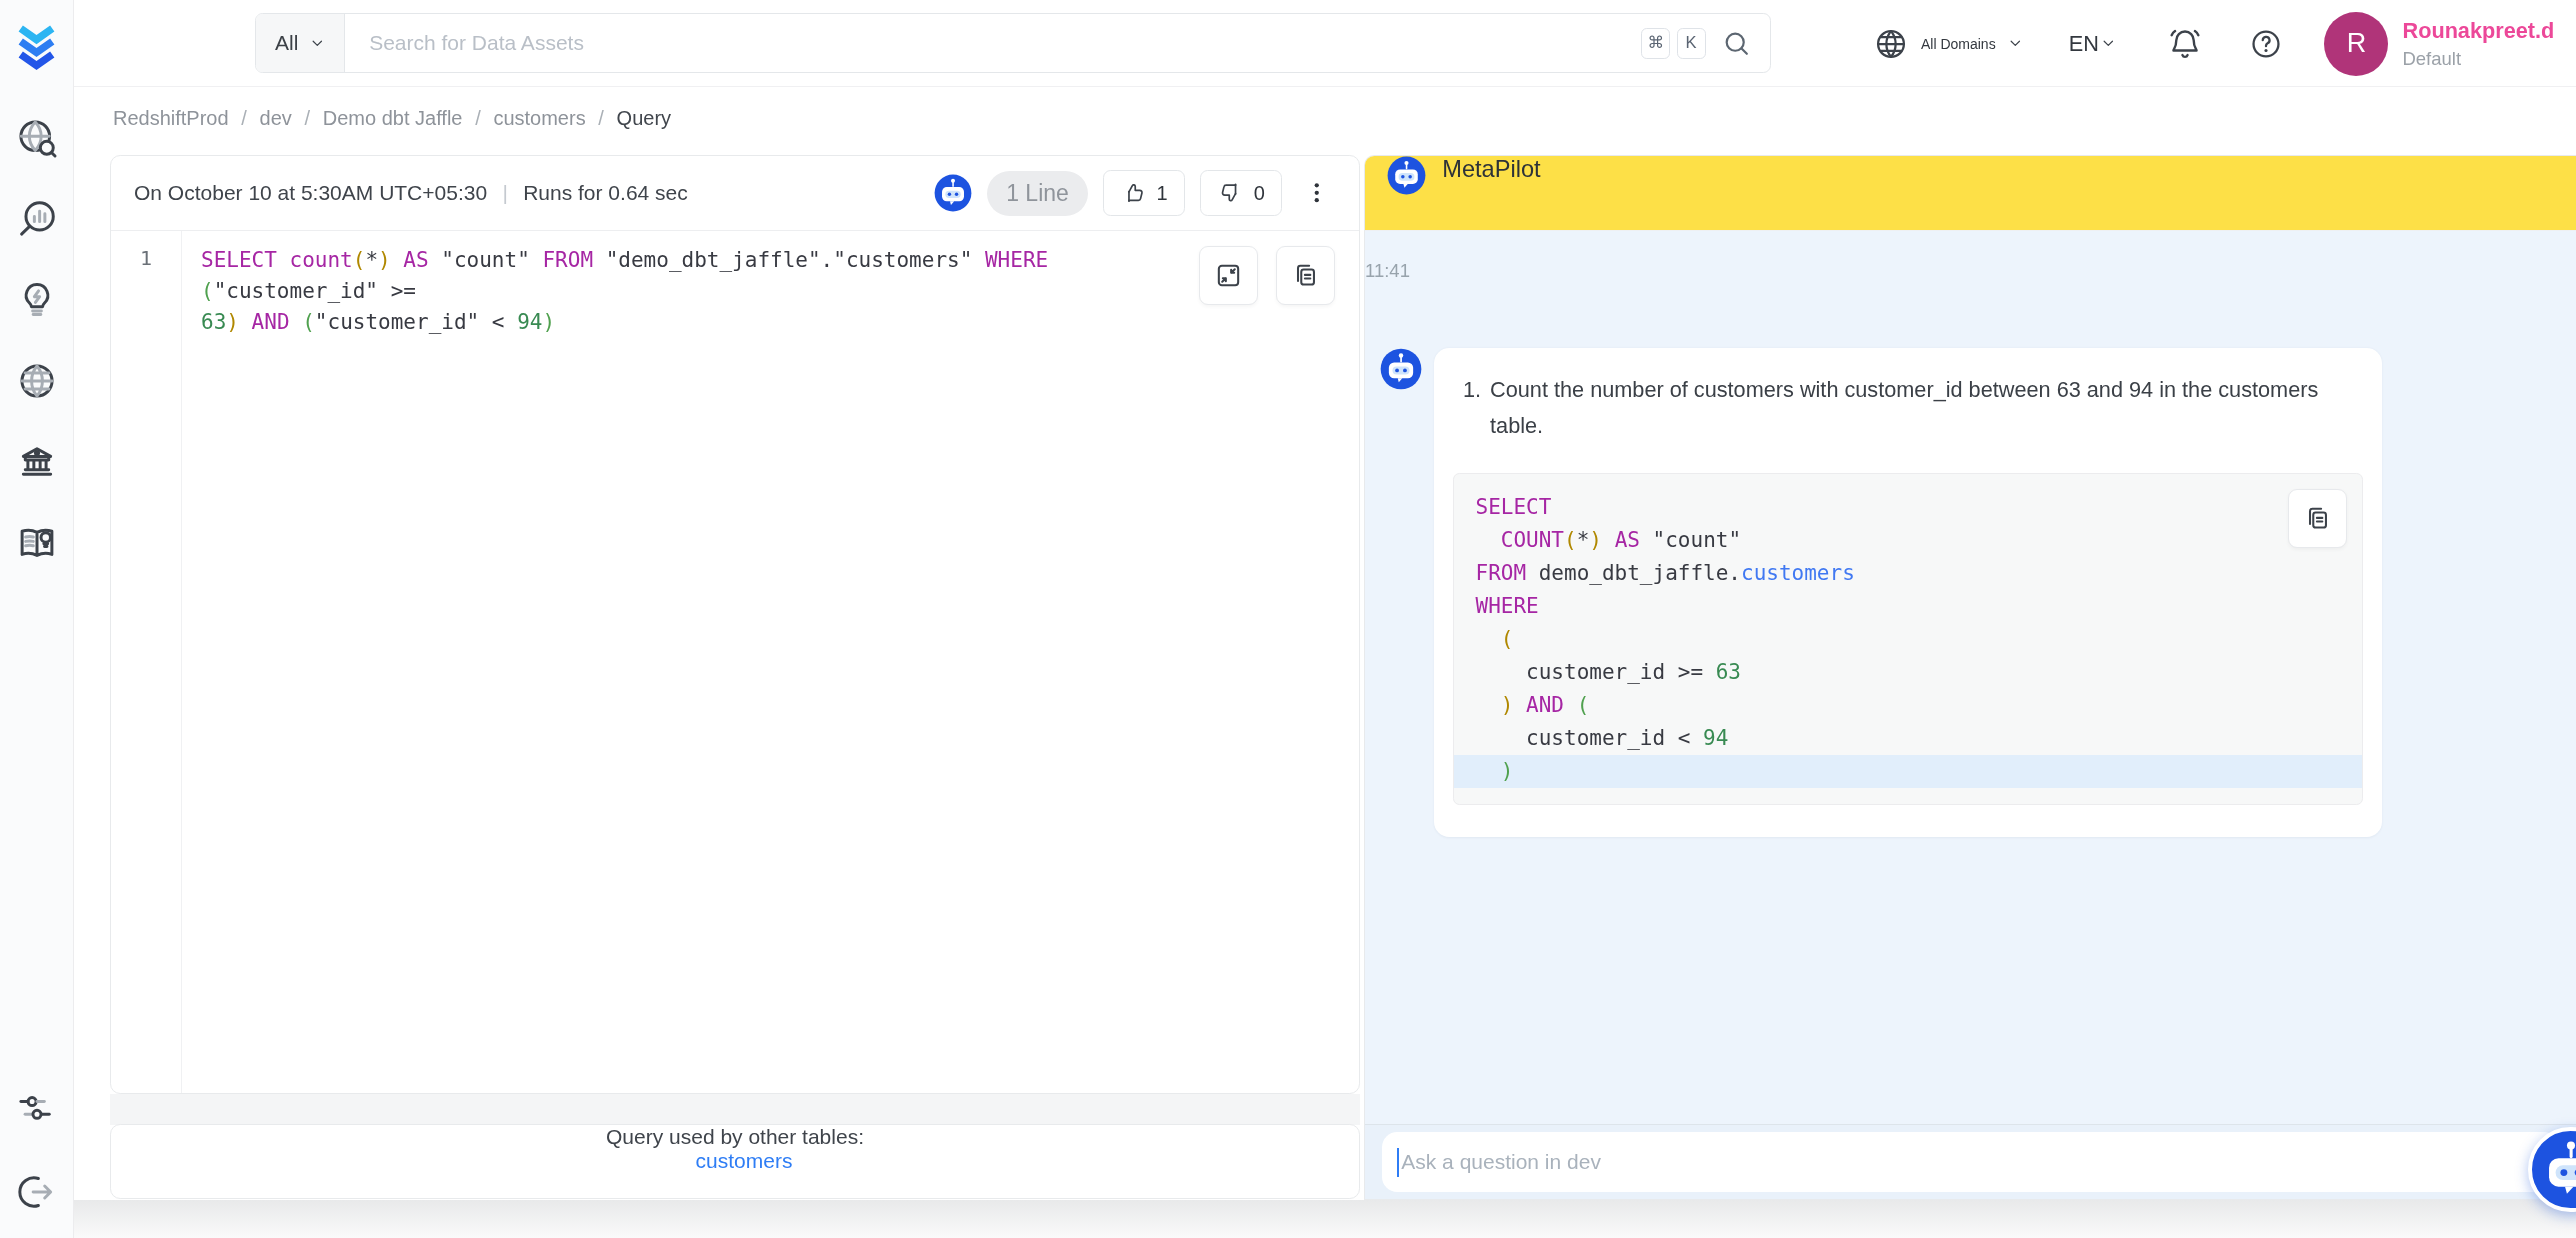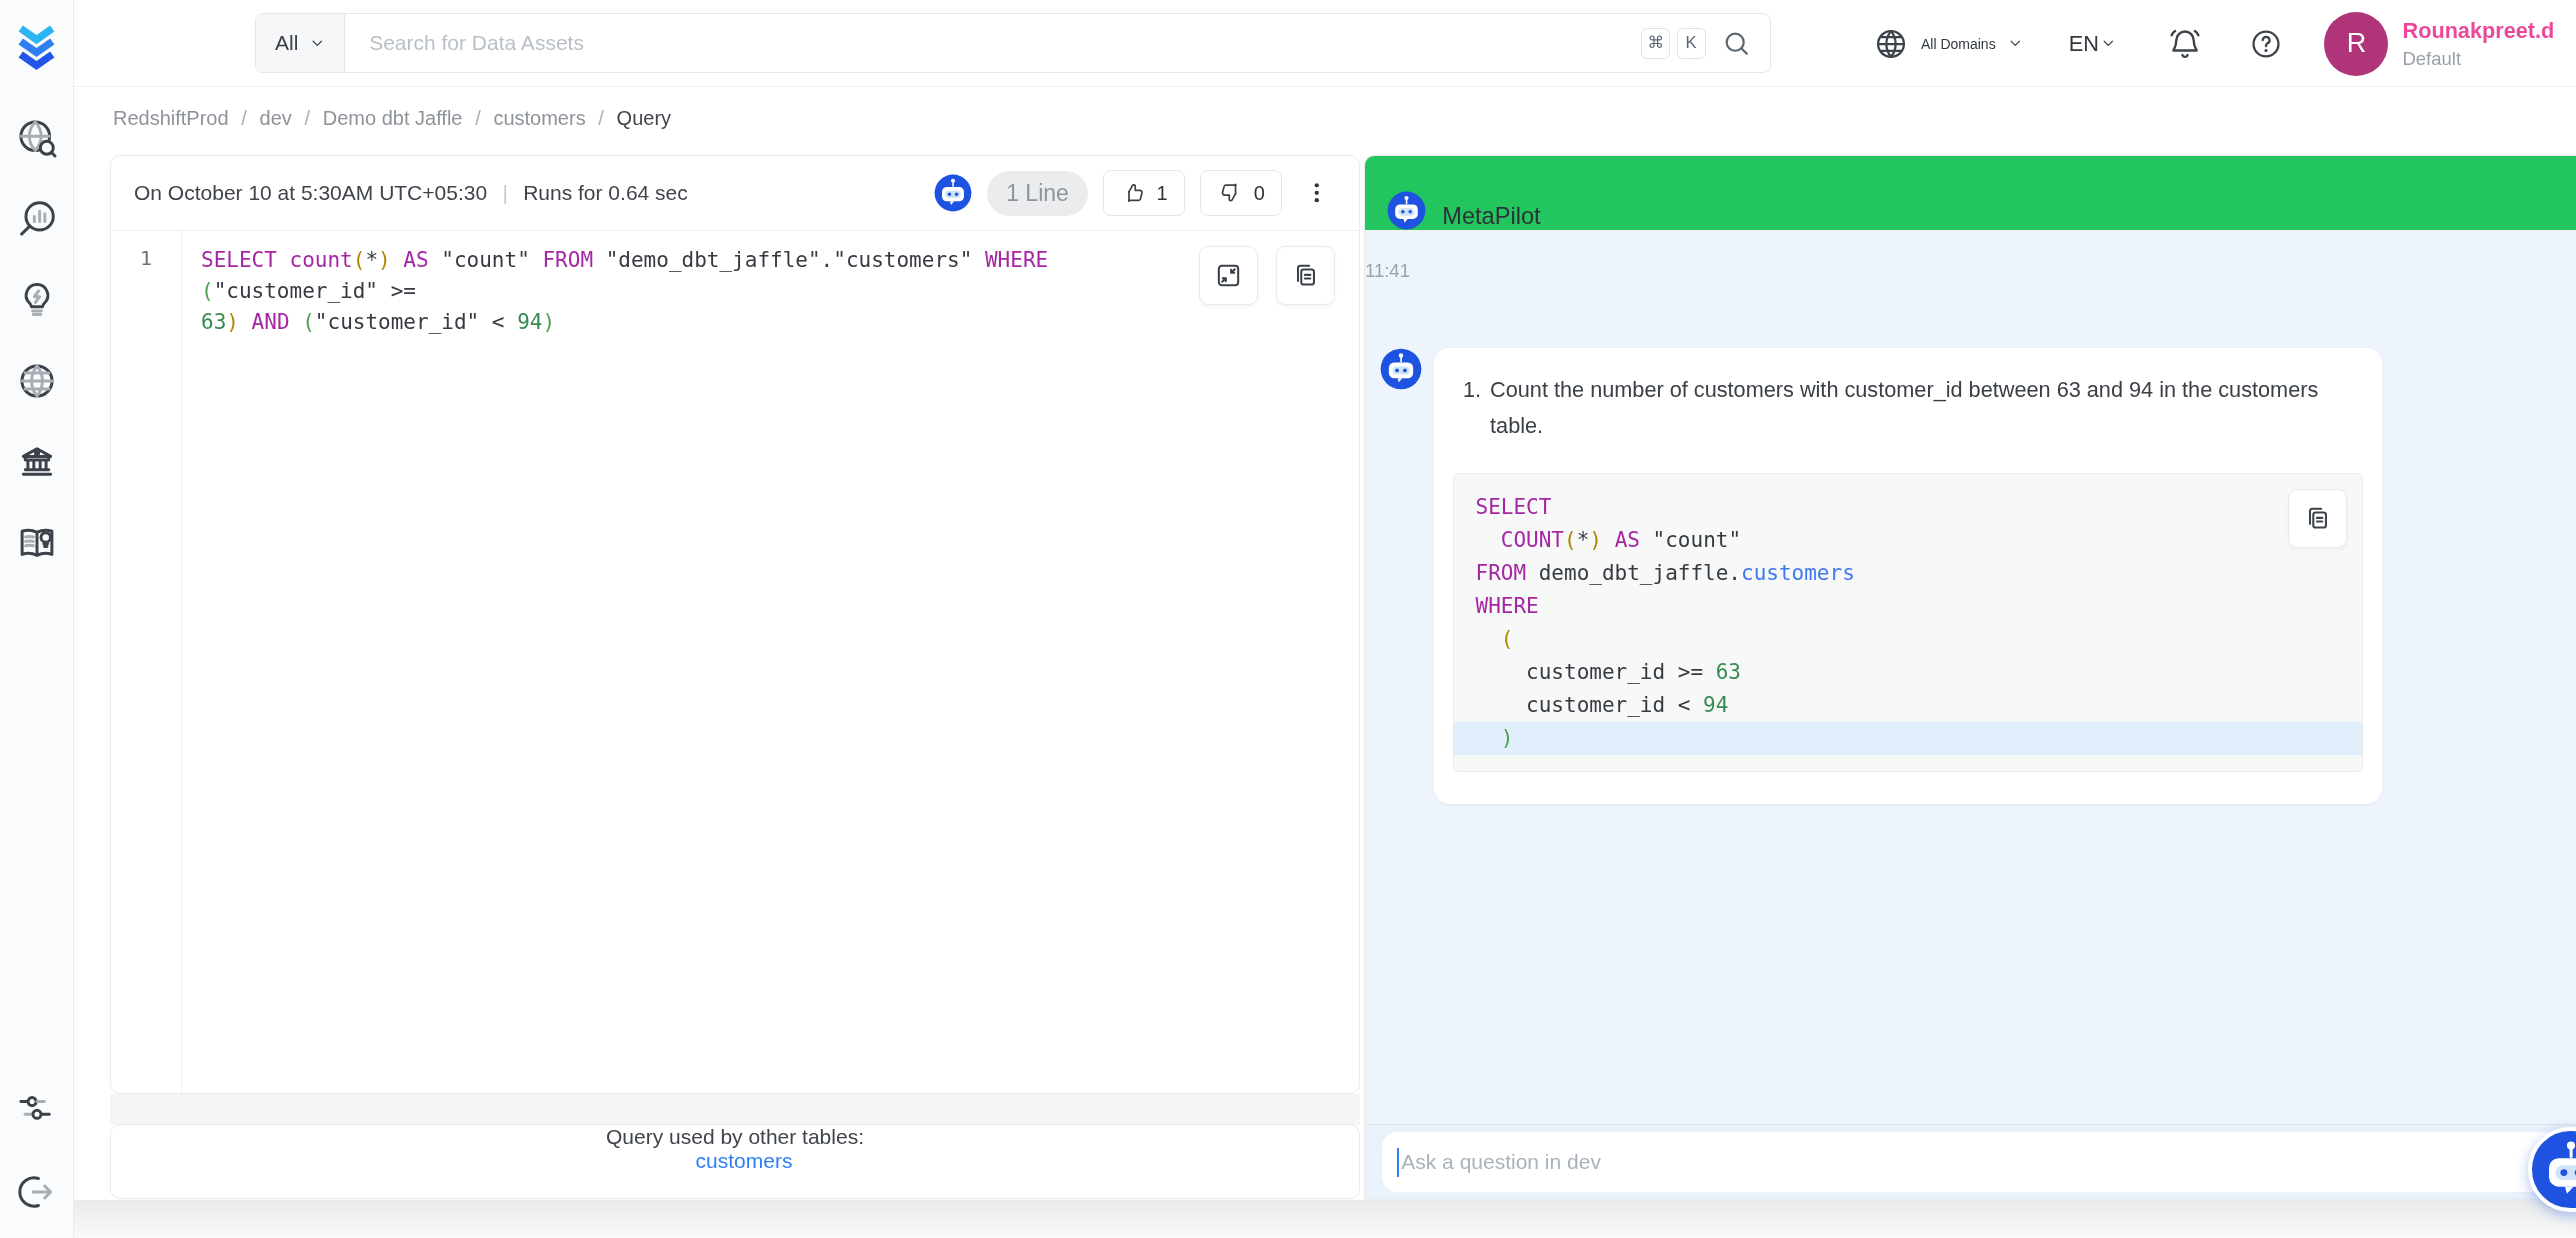--- a/index.html
+++ b/index.html
@@ -98,21 +98,21 @@
 
   
   .footer-card { position:absolute; left:110px; top:1124px; width:1250px; height:75px; background:#fff;
     border:1.3px solid #e8eaec; border-radius:10.2px; display:flex; align-items:center; padding:0 24px;flex-direction:column; }
   .footer-label { font-size:21px; color:#3f444b; }
   .footer-link { font-size:21px; color:#2e7df5; margin-left:18px; cursor:pointer; }
 
   
   .chat-panel { position:absolute; left:1364px; top:155px; width:1212px; height:1045px;
     background:#fff; border:1.3px solid #e8eaec; border-right:none; border-radius:10.2px 0 0 0; overflow:hidden; }
-  .chat-header { height:75px; display:flex; align-items:flex-end; padding:0 21.7px; border-bottom:1.3px solid #eef0f3; background:#22c55e; }
+  .chat-header { height:75px; display:flex; align-items:flex-start; padding:0 21.7px; border-bottom:1.3px solid #eef0f3; background:#fde047; }
   .chat-header .robot svg { width:39px; height:39px; }
   .chat-title { font-size:23.6px; font-weight:500; color:#2d3238; margin-left:16.6px; }
   .chat-body { height:893px; background:#edf4fc; overflow:hidden; }
   .chat-time { text-align:left; padding-top:29px; font-size:18.5px; color:#98a3ac; }
   .user-row { display:flex; justify-content:flex-end; margin-top:37px; }
   .user-bubble { background:#1568d8; color:#fff; font-size:21.7px; padding:18px 27px;
     border-radius:18px; margin-right:-10.2px; cursor:default; }
   .assist-row { display:flex; align-items:flex-start; margin-top:66px; padding-left:15.3px; }
   .assist-avatar svg { width:42px; height:42px; }
   .assist-bubble { margin-left:11.5px; background:#fff; border-radius:15.3px; padding:24px 19px 32px 19px;
@@ -397,20 +397,21 @@
           <span>Count the number of customers with customer_id between 63 and 94 in the customers table.</span>
         </div>
         <div class="chat-code">
           <div>
               <div class="code-line"><span class="tk-kw">SELECT</span></div>
               <div class="code-line"><span class="tk-pl">  </span><span class="tk-kw">COUNT</span><span class="tk-gold">(</span><span class="tk-pl">*</span><span class="tk-gold">)</span><span class="tk-pl"> </span><span class="tk-kw">AS</span><span class="tk-pl"> "count"</span></div>
               <div class="code-line"><span class="tk-kw">FROM</span><span class="tk-pl"> demo_dbt_jaffle</span><span class="tk-pl">.</span><span class="tk-blue">customers</span></div>
               <div class="code-line"><span class="tk-kw">WHERE</span></div>
               <div class="code-line"><span class="tk-gold">  (</span></div>
               <div class="code-line"><span class="tk-pl">    customer_id &gt;= </span><span class="tk-num">63</span></div>
+              <div class="code-line"><span class="tk-gold">  )</span><span class="tk-pl"> </span><span class="tk-kw">AND</span><span class="tk-pl"> </span><span class="tk-green">(</span></div>
               <div class="code-line"><span class="tk-pl">    customer_id &lt; </span><span class="tk-num">94</span></div>
               <div class="code-line hl"><span class="tk-green">  )</span></div>
             </div>
           <div class="sq-btn chat-copy">
             <svg class="ic" viewBox="0 0 24 24">
               <rect x="8.5" y="7" width="10.5" height="12.5" rx="2"></rect>
               <path d="M5.8 16.5V6a2 2 0 0 1 2-2h7.2M11.5 11.5h4.5M11.5 14.5h4.5"></path>
             </svg>
           </div>
         </div>

